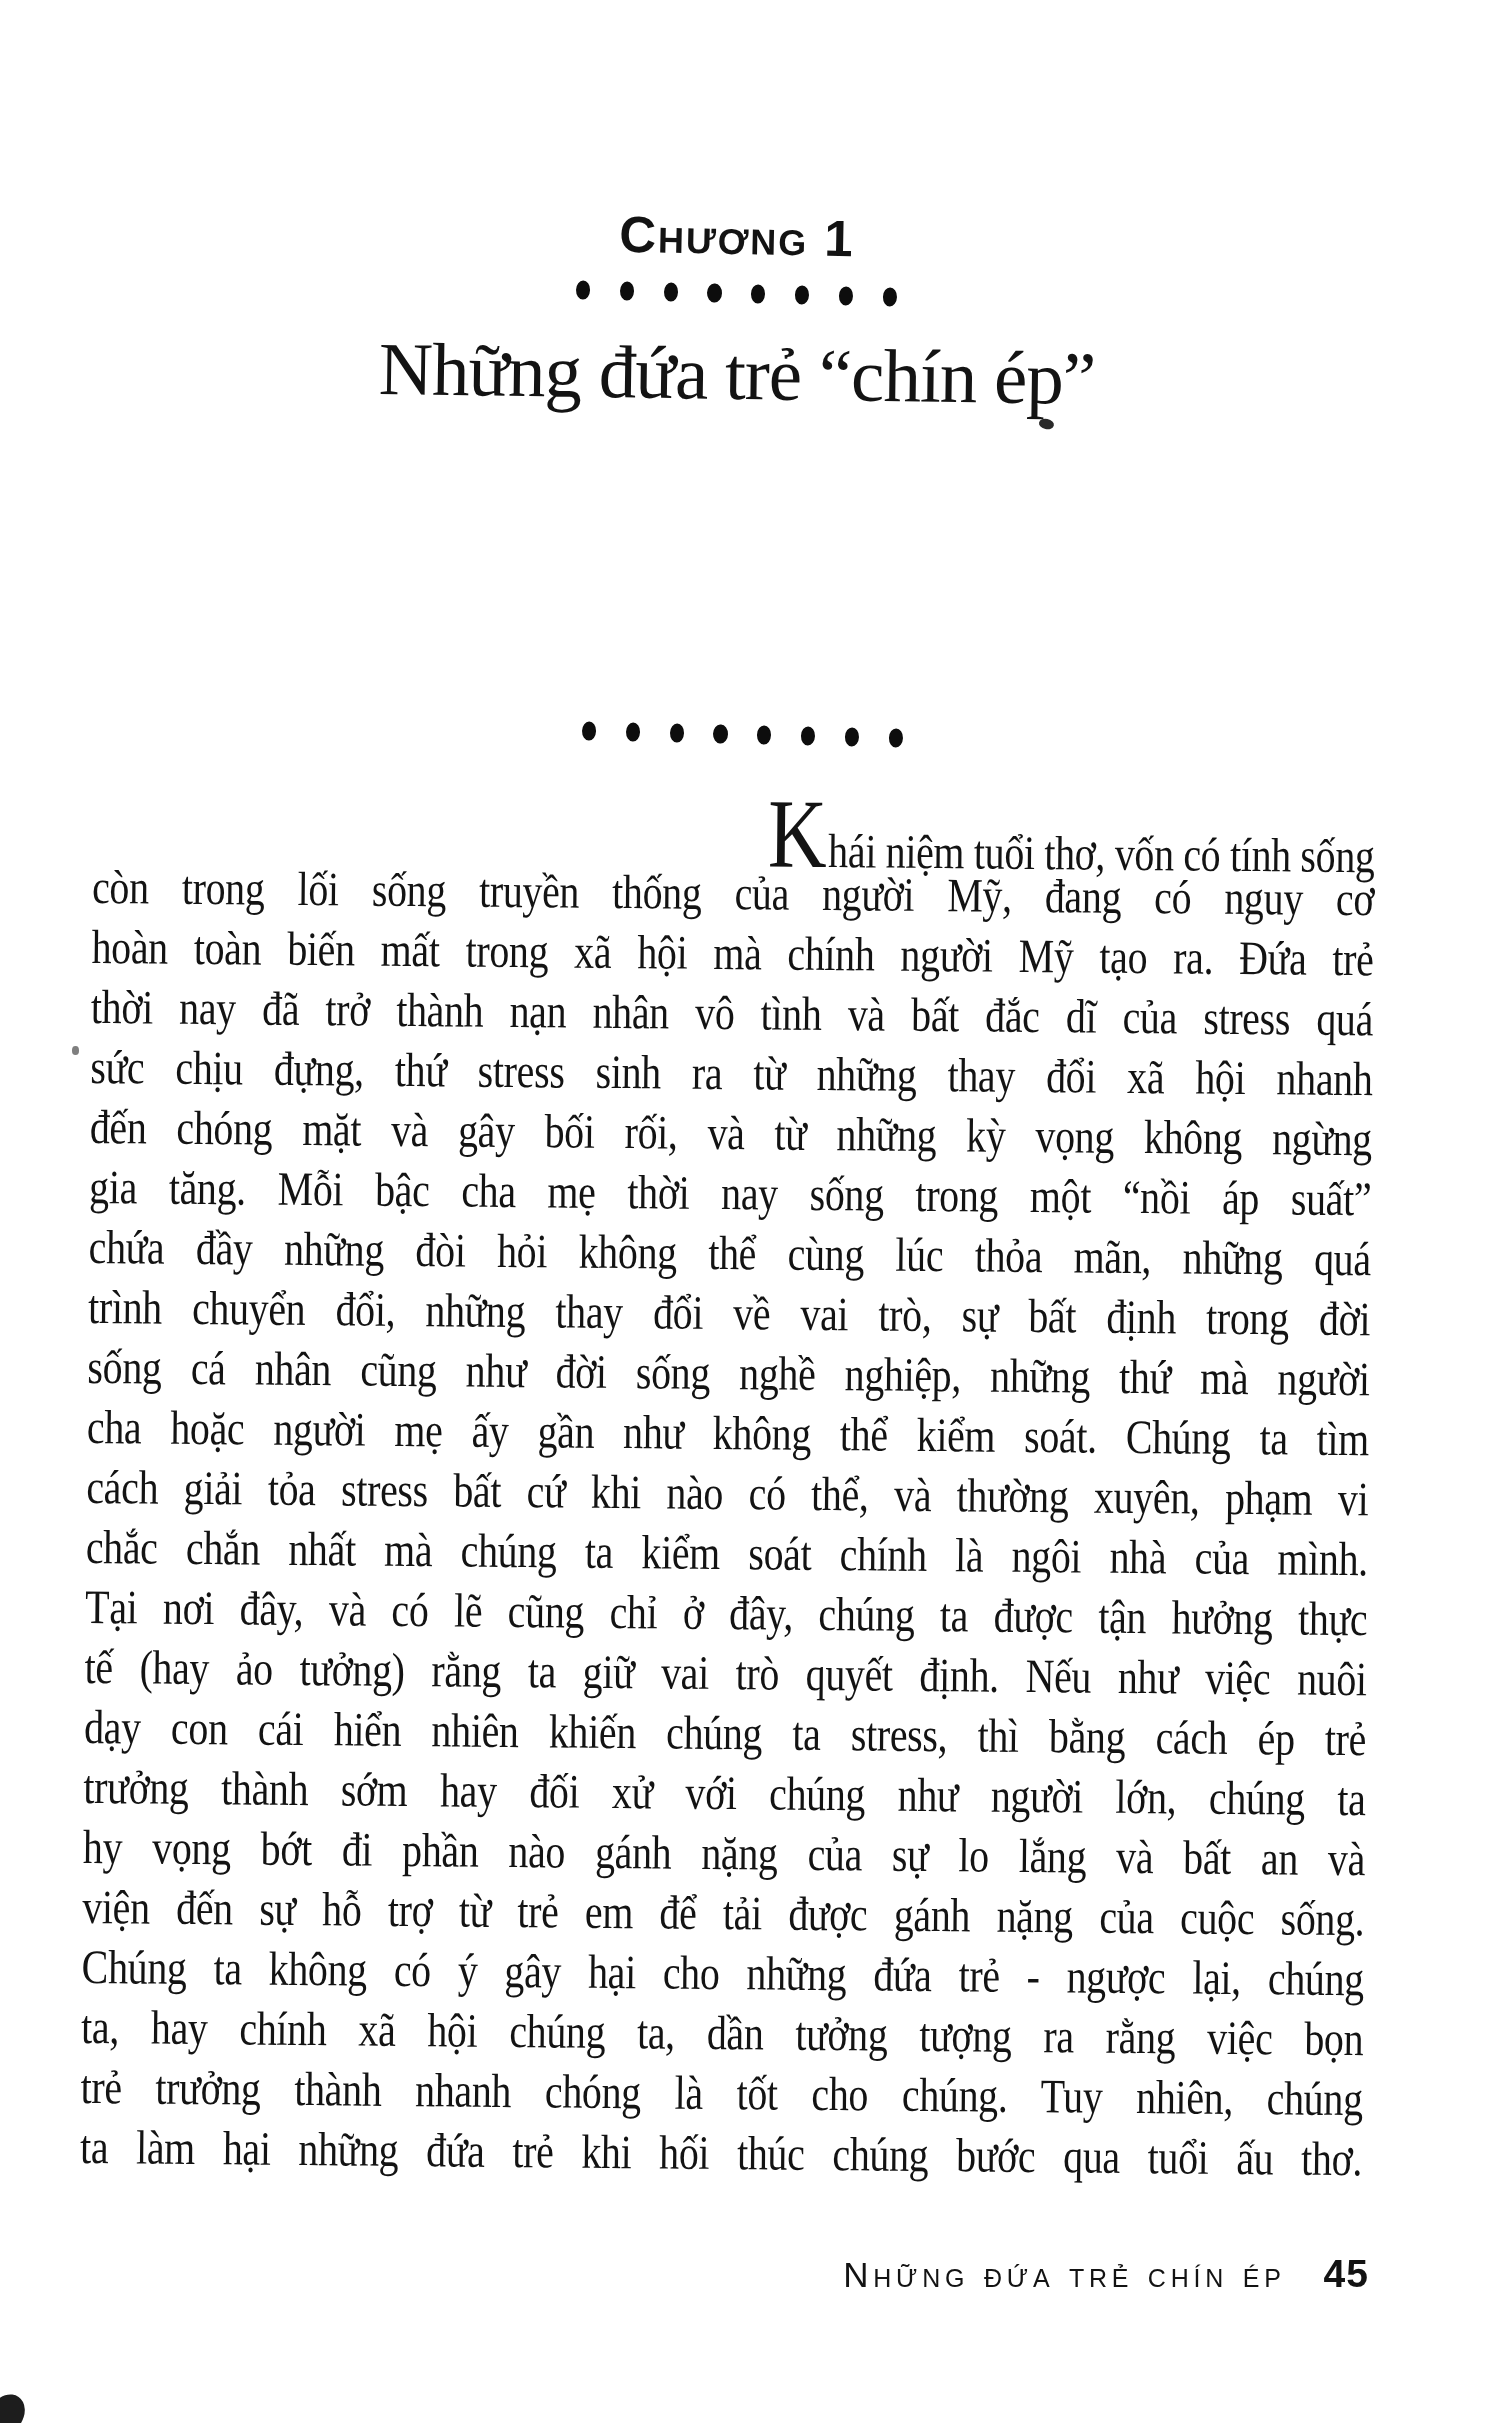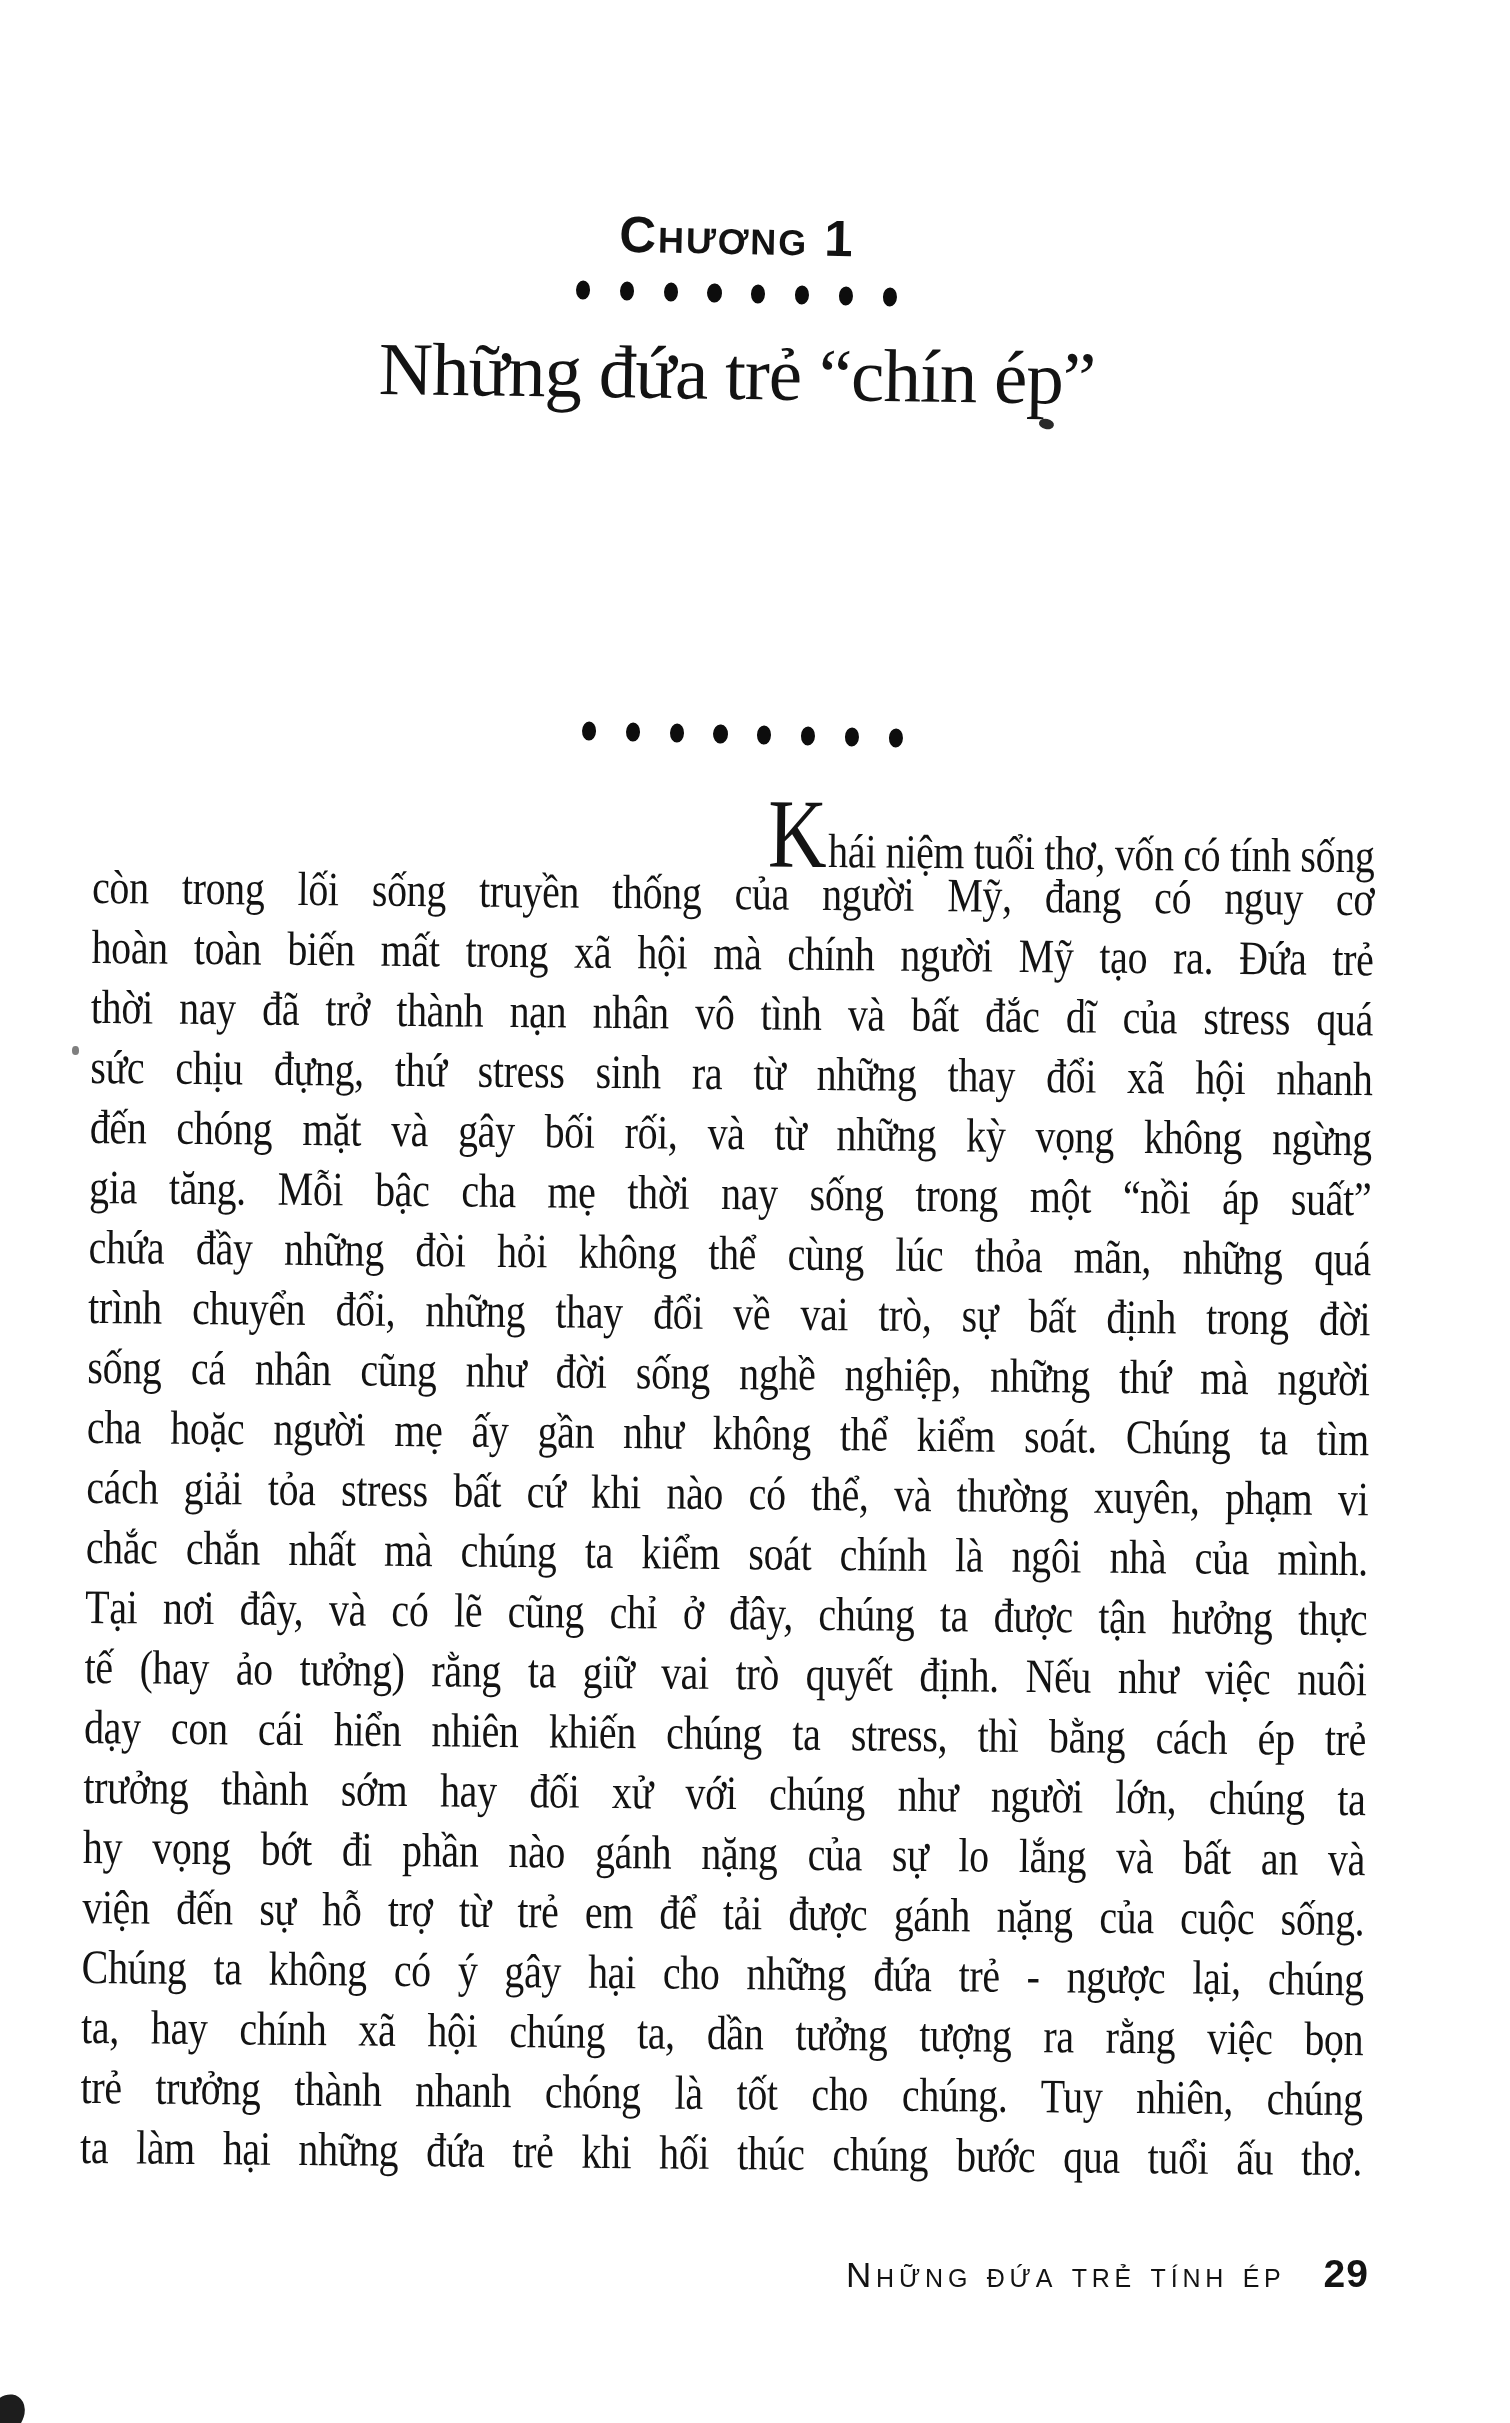--- a/index.html
+++ b/index.html
@@ -161,22 +161,22 @@
     <div class="bline">trưởng thành sớm hay đối xử với chúng như người lớn, chúng ta</div>
     <div class="bline">hy vọng bớt đi phần nào gánh nặng của sự lo lắng và bất an và</div>
     <div class="bline">viện đến sự hỗ trợ từ trẻ em để tải được gánh nặng của cuộc sống.</div>
     <div class="bline">Chúng ta không có ý gây hại cho những đứa trẻ - ngược lại, chúng</div>
     <div class="bline">ta, hay chính xã hội chúng ta, dần tưởng tượng ra rằng việc bọn</div>
     <div class="bline">trẻ trưởng thành nhanh chóng là tốt cho chúng. Tuy nhiên, chúng</div>
     <div class="bline">ta làm hại những đứa trẻ khi hối thúc chúng bước qua tuổi ấu thơ.</div>
   </div>
 
   <div class="footer">
-    <span class="running-title">Những đứa trẻ tính ép</span>
-    <span class="page-number">29</span>
+    <span class="running-title">Những đứa trẻ chín ép</span>
+    <span class="page-number">45</span>
   </div>
 
   <div class="speck speck-title"></div>
   <div class="speck speck-margin"></div>
   <div class="corner-smudge"></div>
 
 </div>
 
 
 </body></html>

